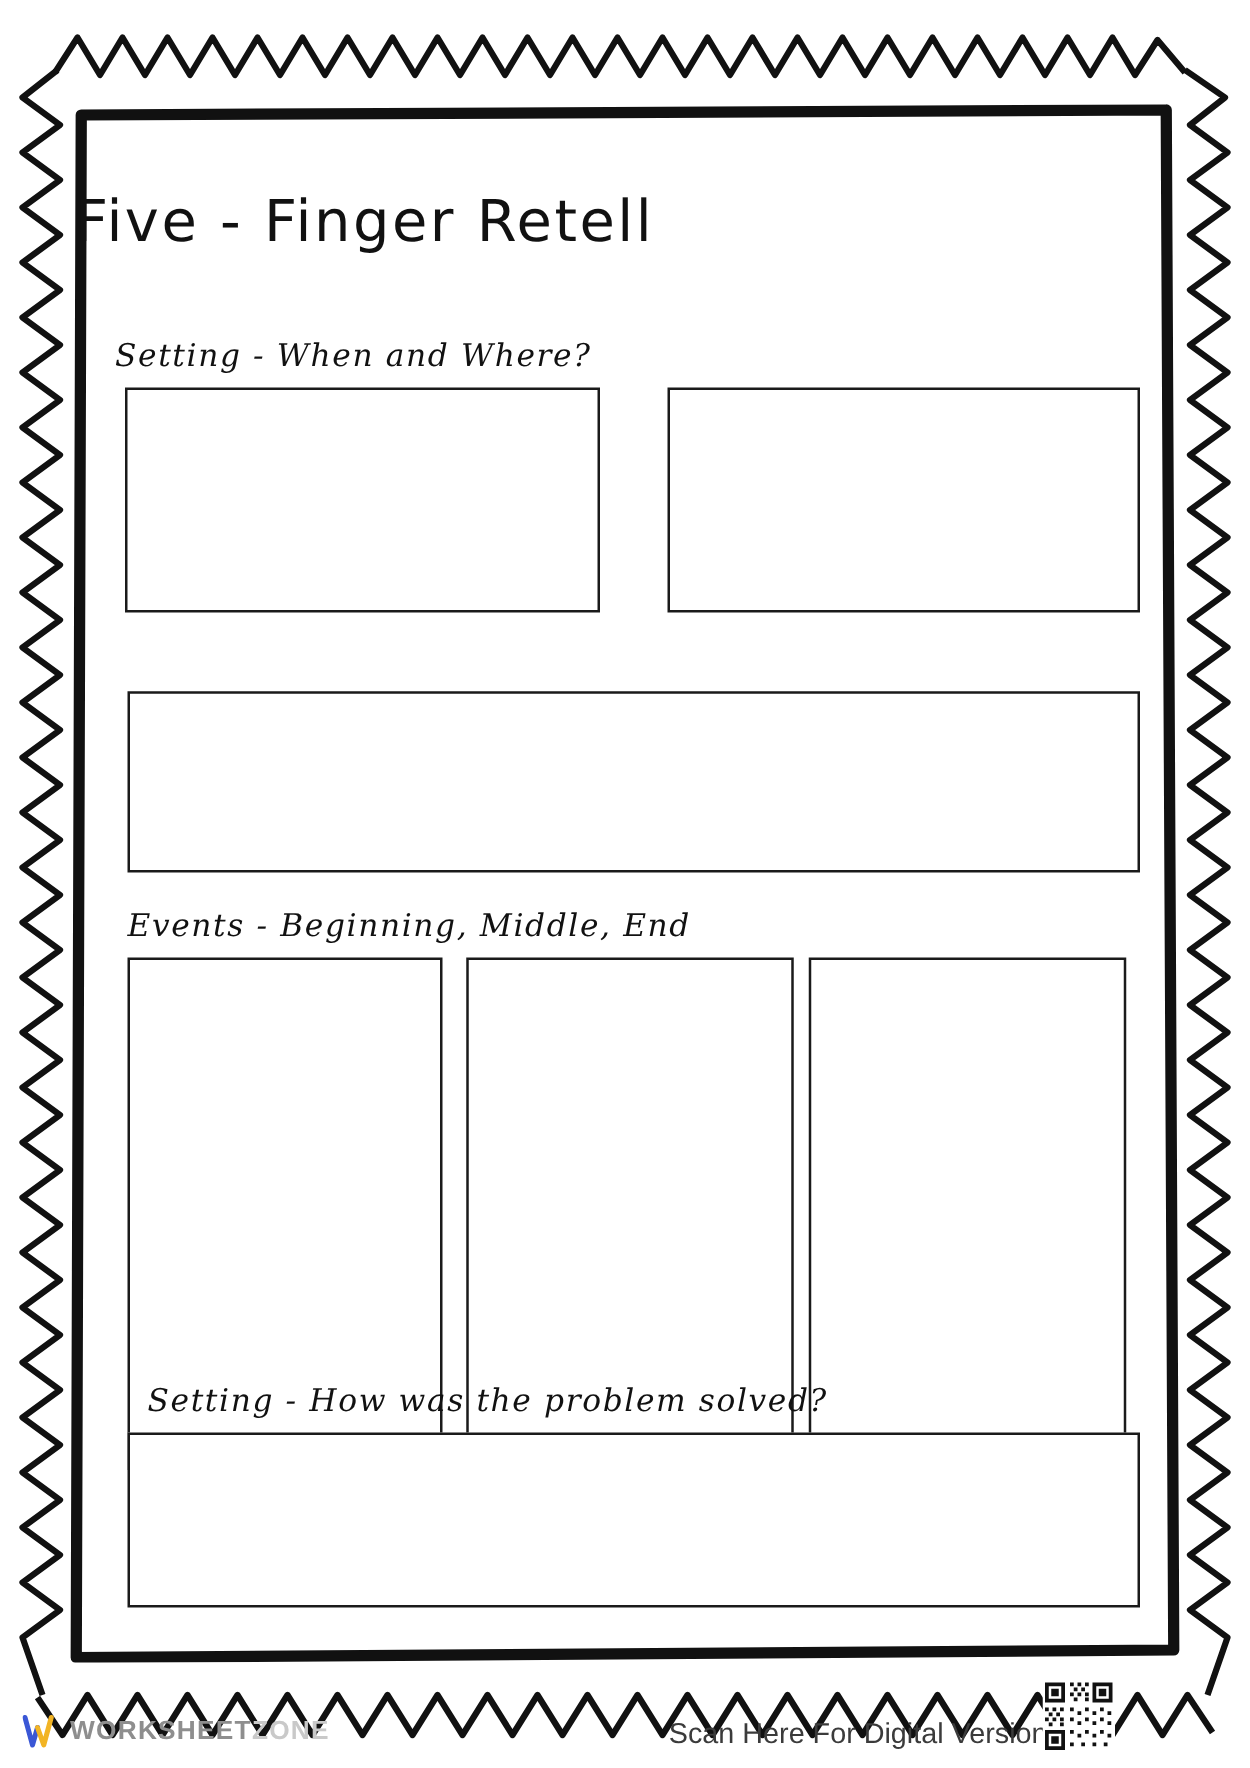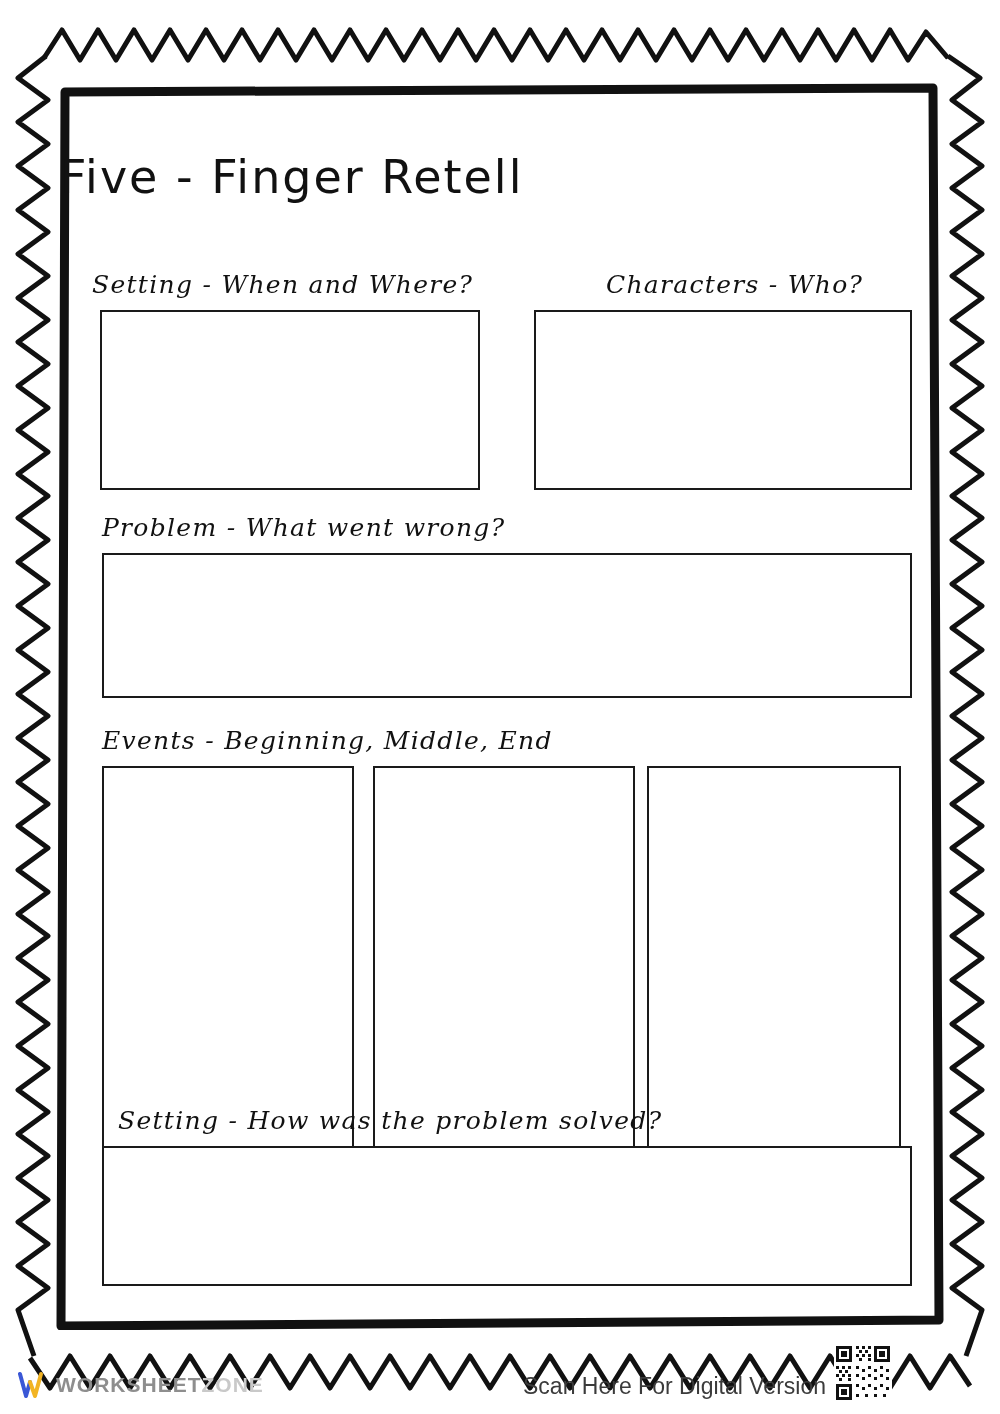--- a/index.html
+++ b/index.html
@@ -111,21 +111,21 @@
     font-family: "Liberation Sans", sans-serif;
     font-size: 21px;
     letter-spacing: 1px;
     color: #8e8e8e;
     font-weight: 700;
   }
   #brand-text .zone { color: #c9c9c9; font-weight: 700; }
 
   #scan-text {
     position: absolute;
-    right: 78px;
+    right: 66px;
     bottom: 14px;
     font-family: "Liberation Sans", sans-serif;
     font-size: 23px;
     color: #3b3b3b;
     white-space: nowrap;
   }
   #qr-code {
     position: absolute;
     right: 12px;
     bottom: 12px;
@@ -151,24 +151,22 @@
   <path d="M10,12 L878,8 L884,1240 L6,1246 Z" fill="none" stroke="#111111" stroke-width="9" stroke-linejoin="round"></path>
 </svg>
 
 <div id="worksheet">
 
   <h1 class="sheet-title">Five - Finger Retell</h1>
 
   <div class="label" id="label-setting">Setting - When and Where?</div>
   <div class="box" id="box-setting"></div>
 
-  <div class="label" id="label-characters">Characters - Who?</div>
   <div class="box" id="box-characters"></div>
 
-  <div class="label" id="label-problem">Problem - What went wrong?</div>
   <div class="box" id="box-problem"></div>
 
   <div class="label" id="label-events">Events - Beginning, Middle, End</div>
   <div class="box" id="box-event-1"></div>
   <div class="box" id="box-event-2"></div>
   <div class="box" id="box-event-3"></div>
 
   <div class="label" id="label-solution">Setting - How was the problem solved?</div>
   <div class="box" id="box-solution"></div>
 

